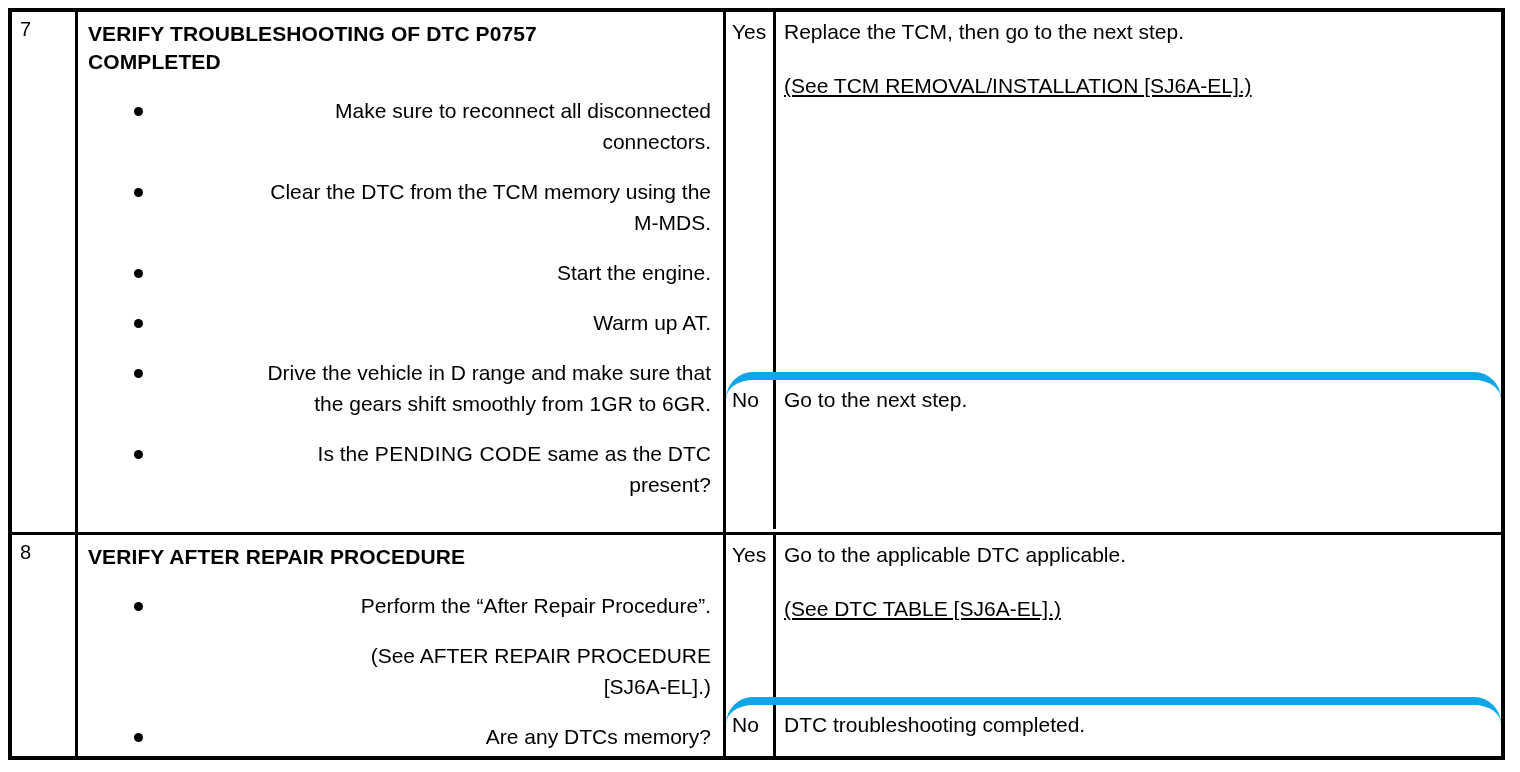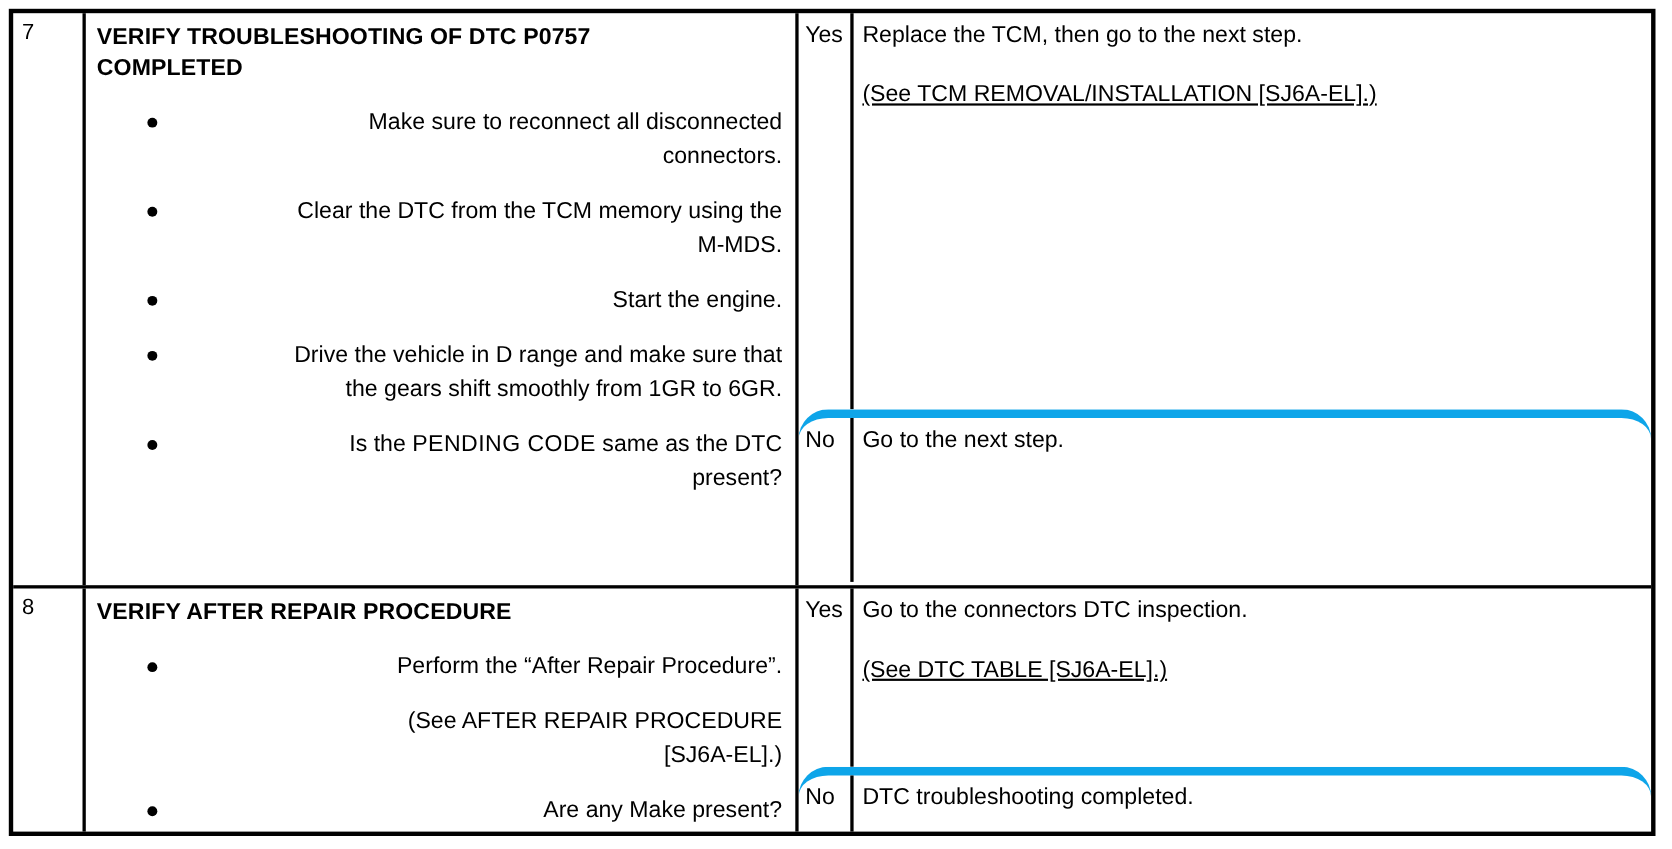--- a/index.html
+++ b/index.html
@@ -166,20 +166,24 @@
             <span class="dot"></span>
             <span class="txt">Clear the DTC from the TCM memory using the
 M-MDS.</span>
           </li>
           <li>
             <span class="dot"></span>
             <span class="txt">Start the engine.</span>
           </li>
           <li>
             <span class="dot"></span>
+            <span class="txt">Warm up AT.</span>
+          </li>
+          <li>
+            <span class="dot"></span>
             <span class="txt">Drive the vehicle in D range and make sure that
 the gears shift smoothly from 1GR to 6GR.</span>
           </li>
           <li>
             <span class="dot"></span>
             <span class="txt"><span>Is the </span><span class="em">PENDING CODE</span><span> same as the DTC
 present?</span></span>
           </li>
         </ul>
       </div>
@@ -218,31 +222,31 @@
             <span class="dot"></span>
             <span class="txt">Perform the “After Repair Procedure”.</span>
           </li>
           <li class="no-bullet">
 
             <span class="txt">(See AFTER REPAIR PROCEDURE
 [SJ6A-EL].)</span>
           </li>
           <li>
             <span class="dot"></span>
-            <span class="txt">Are any Make present?</span>
+            <span class="txt">Are any DTCs memory?</span>
           </li>
         </ul>
       </div>
 
       <div class="col-results">
 
         <div class="result-line yes">
           <div class="res-key">Yes</div>
           <div class="res-val">
-            <p>Go to the connectors DTC inspection.</p>
+            <p>Go to the applicable DTC applicable.</p>
             <p>(See DTC TABLE [SJ6A-EL].)</p>
           </div>
         </div>
 
         <div class="result-line no">
           <div class="res-key">No</div>
           <div class="res-val">
             <p>DTC troubleshooting completed.</p>
           </div>
         </div>

